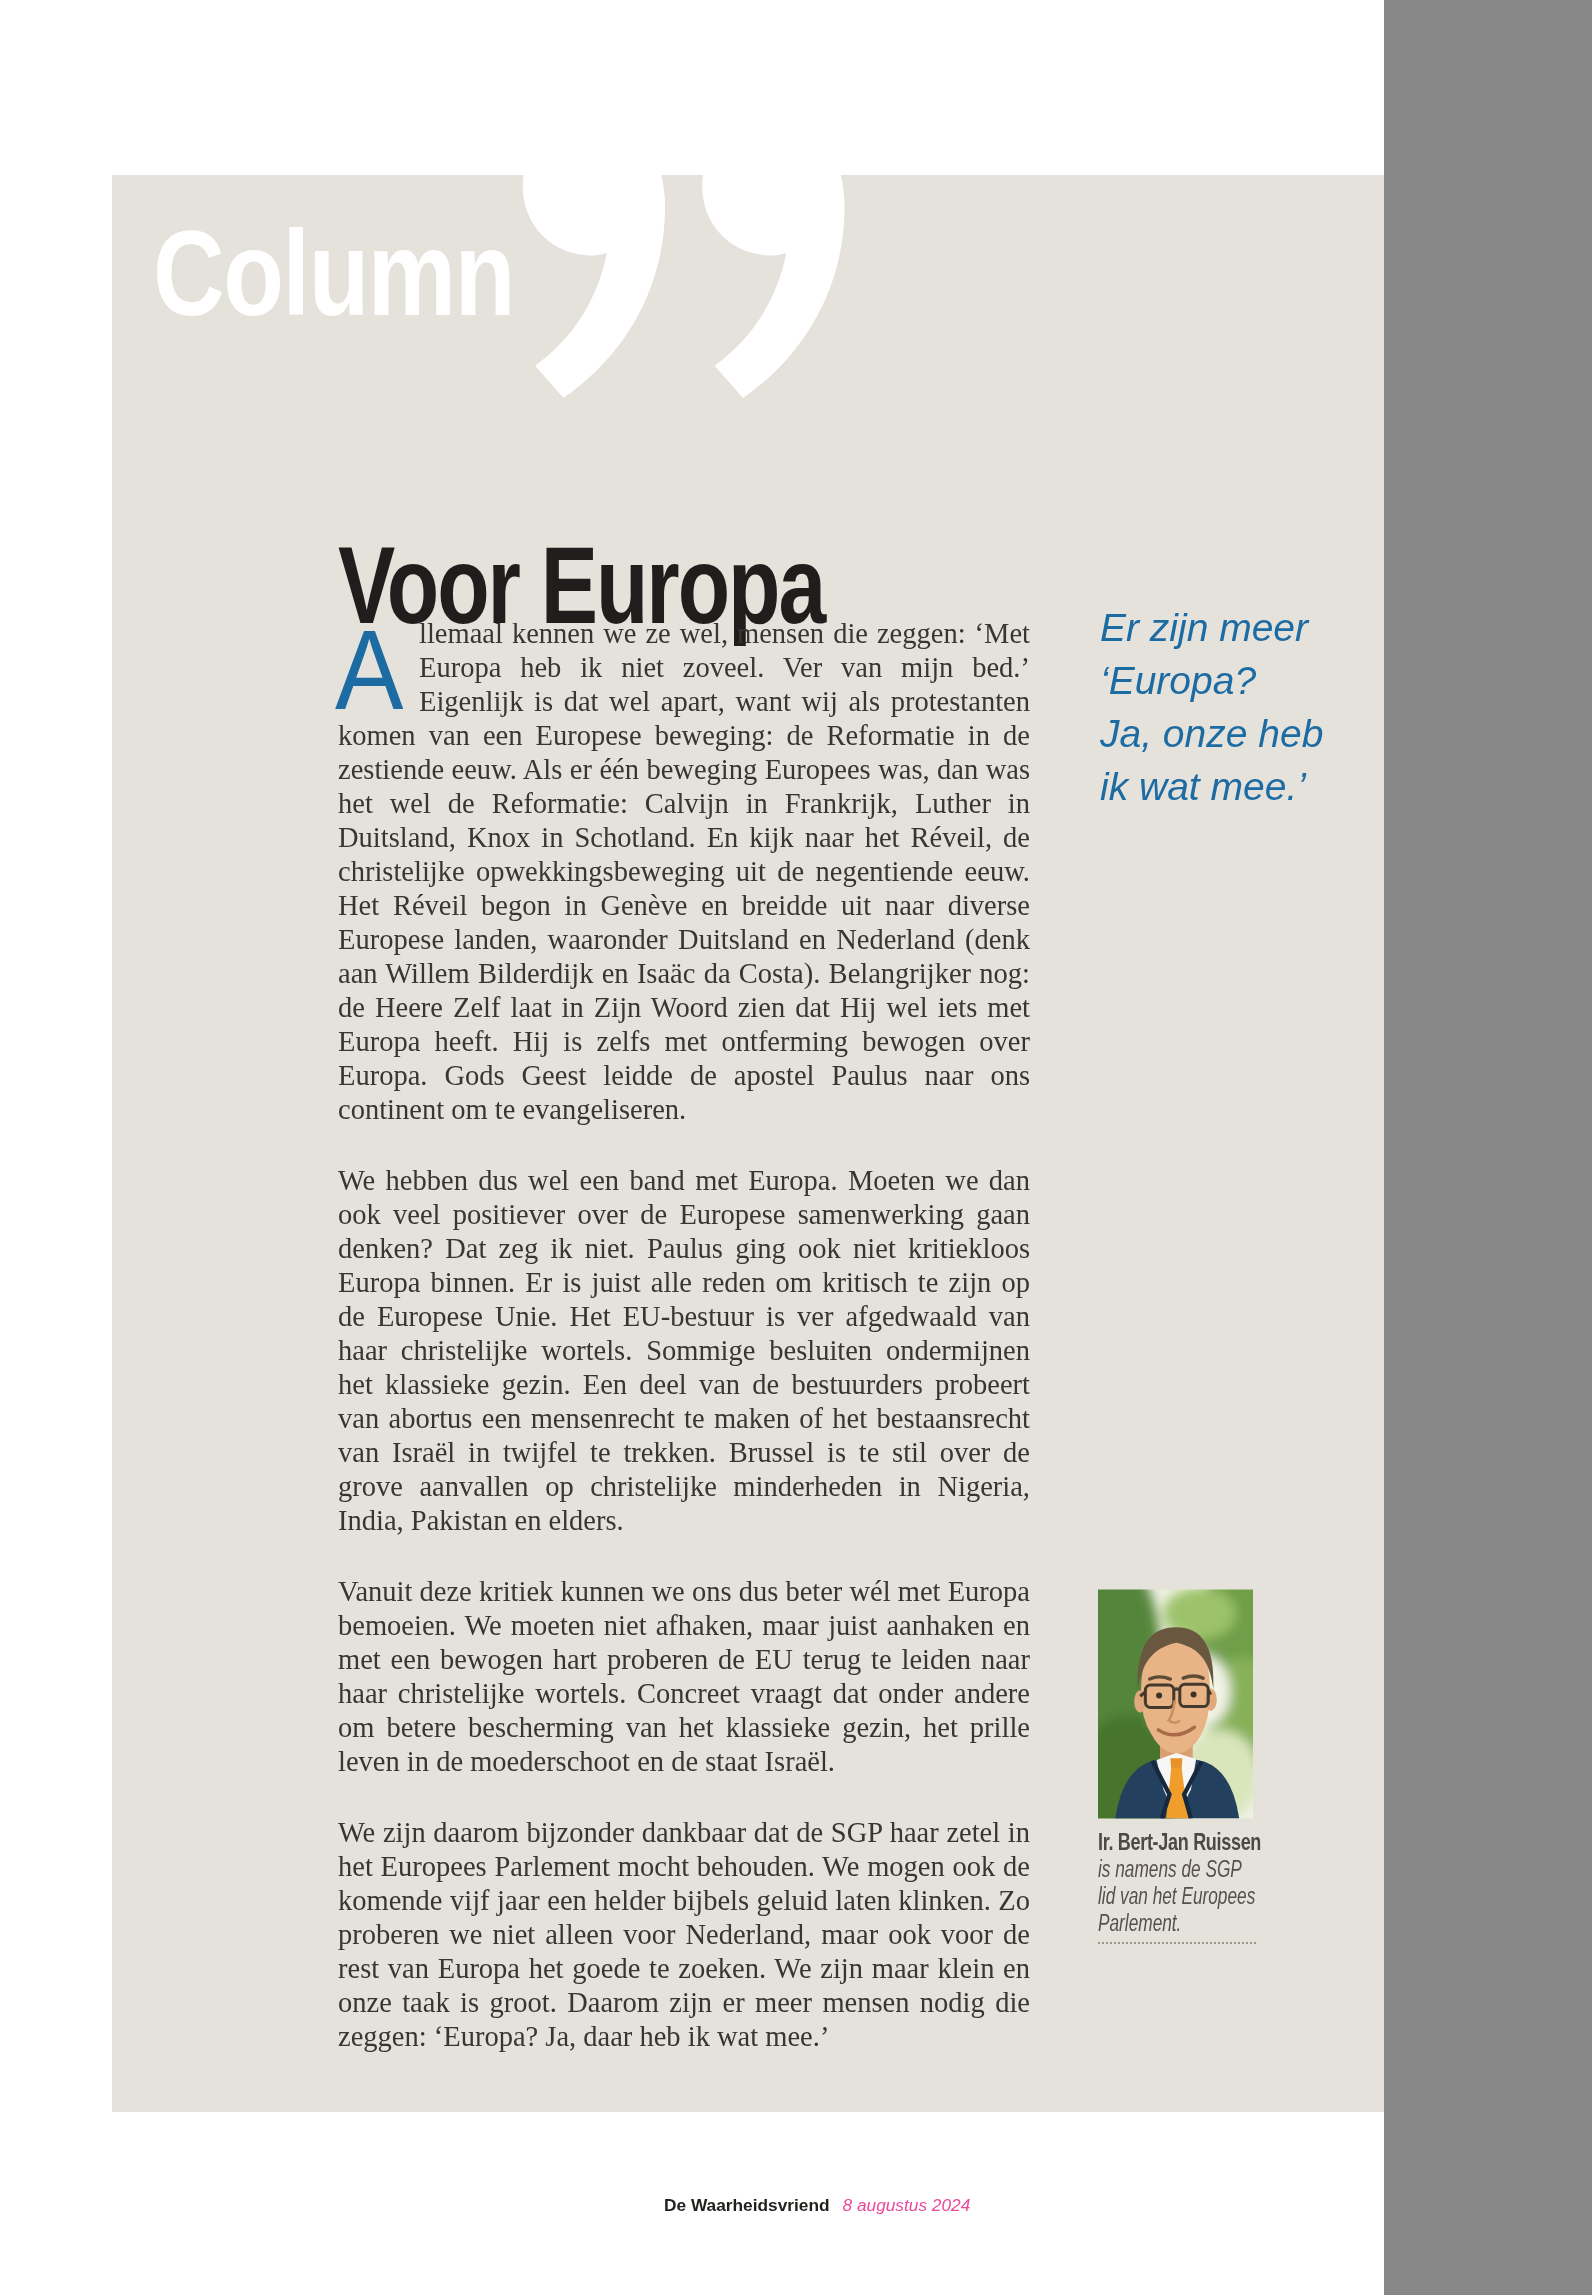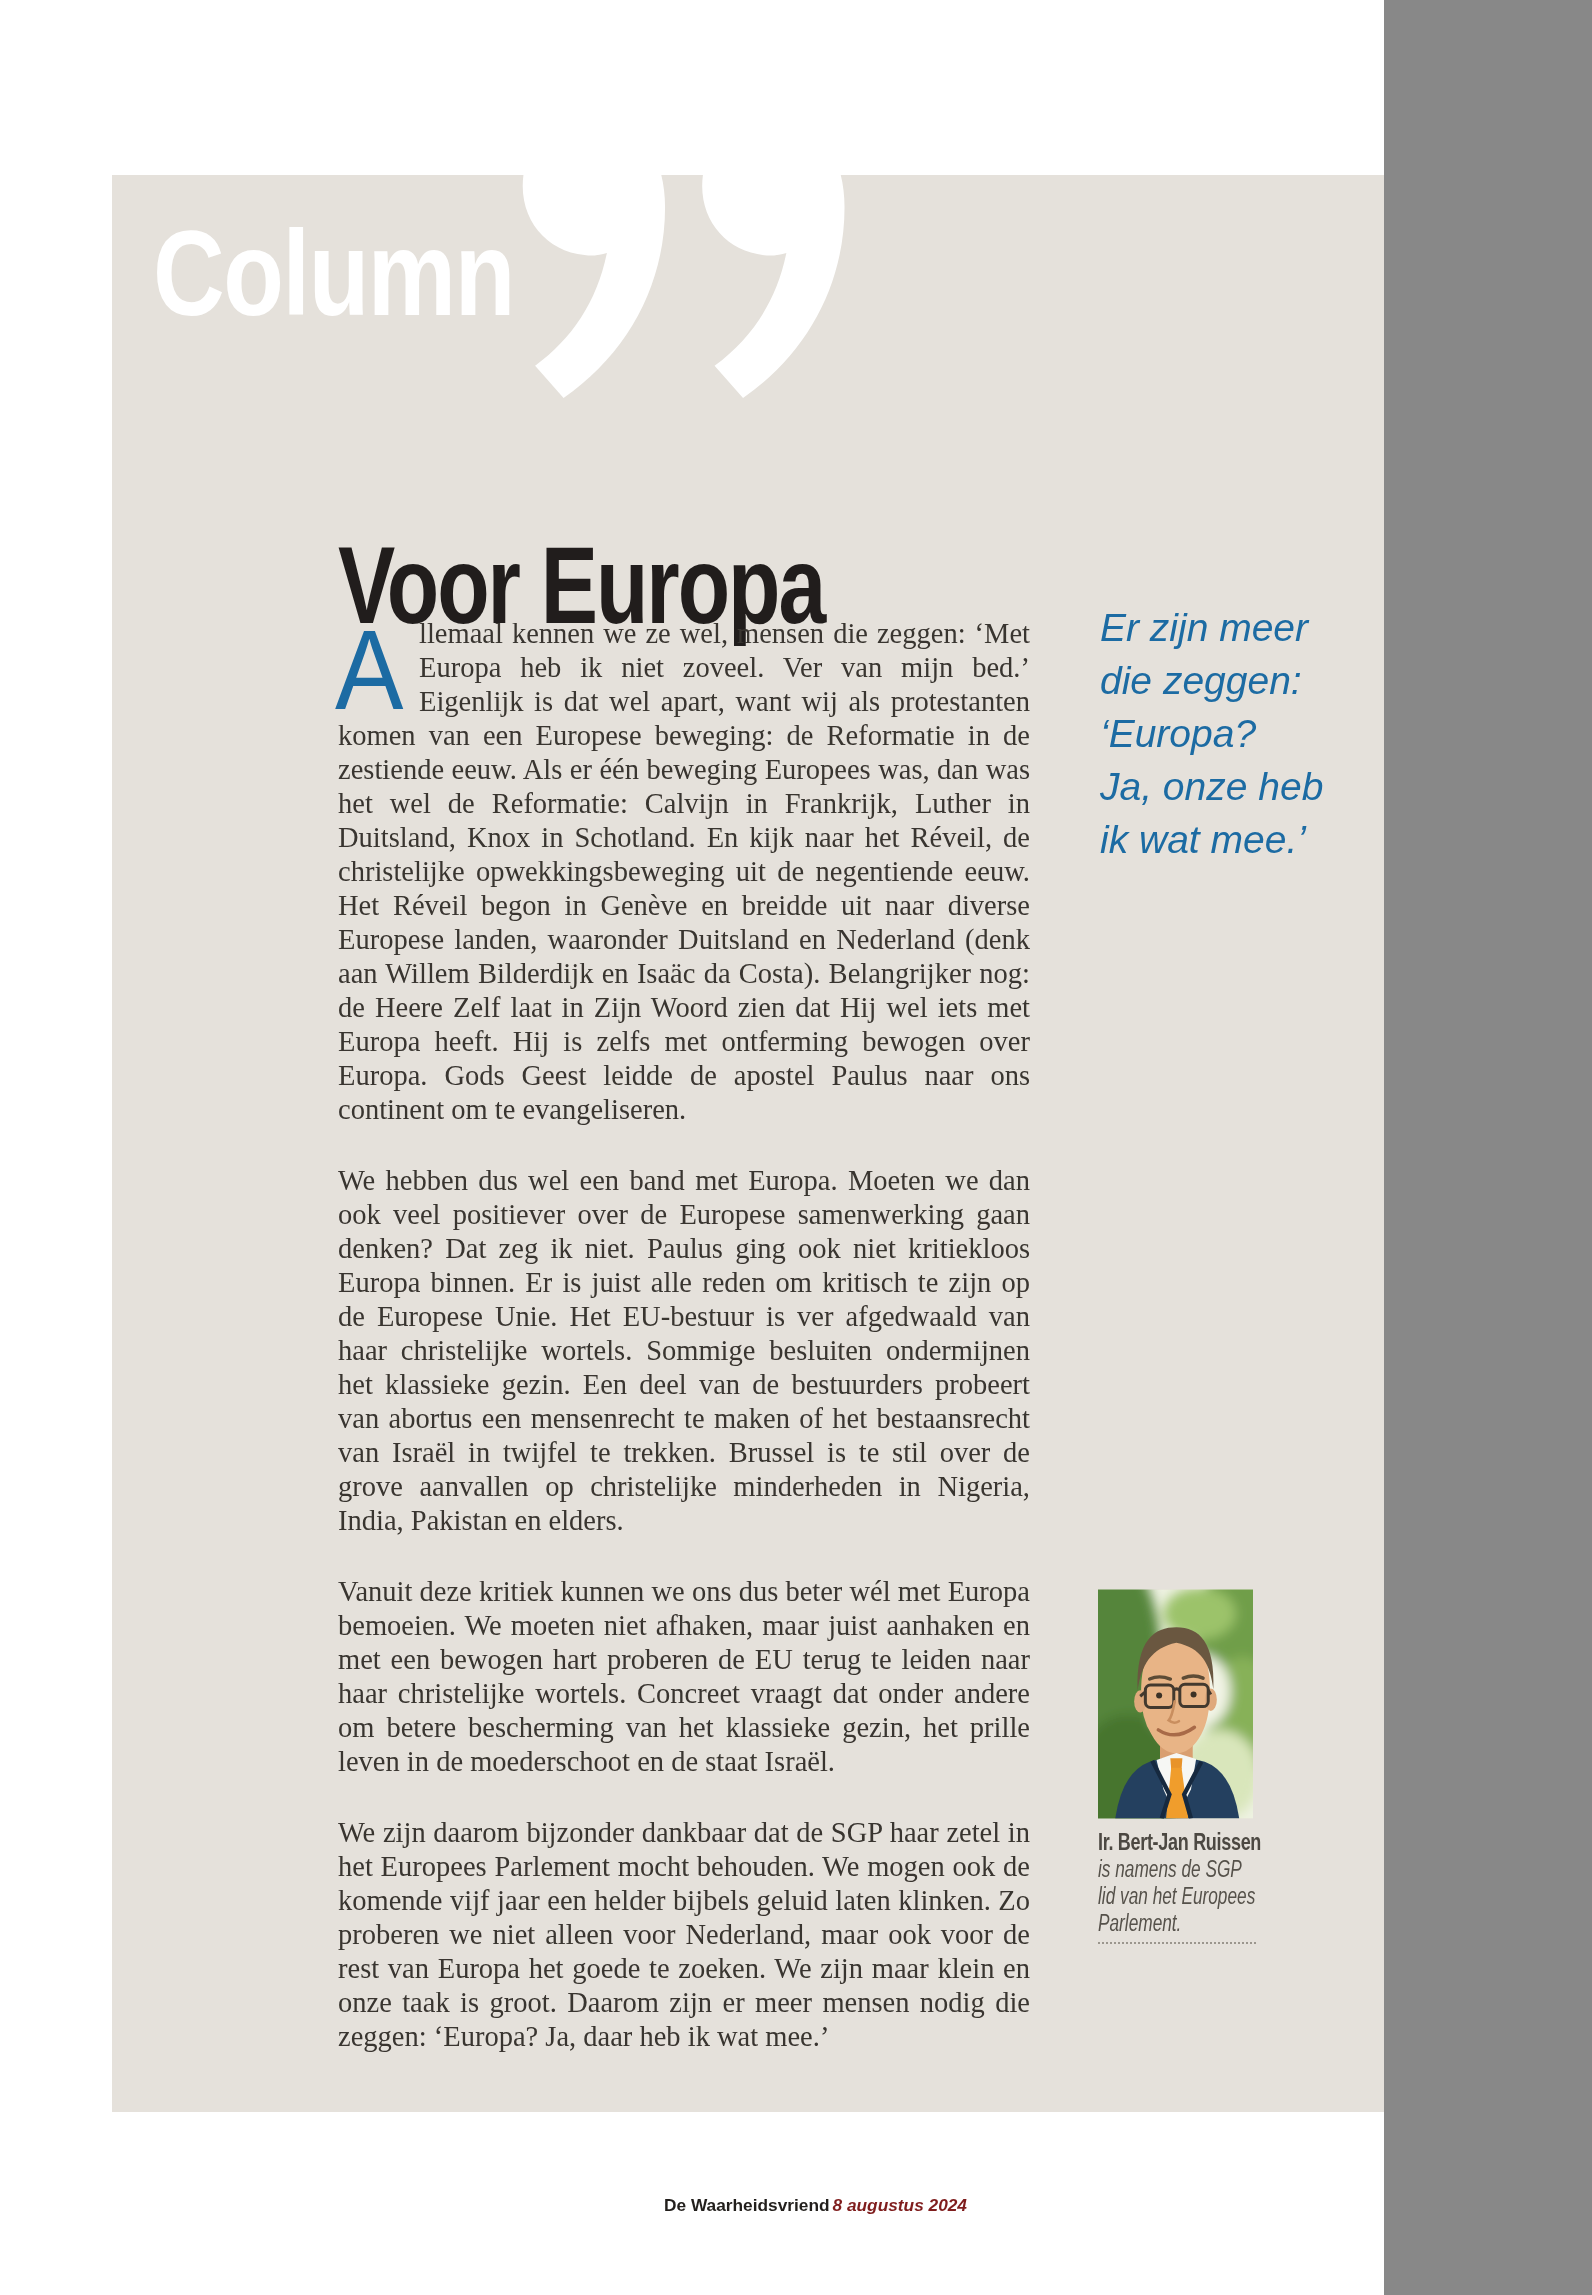--- a/index.html
+++ b/index.html
@@ -82,21 +82,21 @@
   }
   
   .vrule{position:absolute;left:1476px;top:21.6px;width:2.6px;height:110px;background:var(--accent);}
   .small-quote{position:absolute;left:1515px;top:52px;width:38px;height:33px;}
   .small-quote svg{display:block;width:100%;height:100%;fill:var(--accent);}
   .footer{
     position:absolute;left:664px;top:2195px;
     font-size:17.3px;line-height:1.2;color:#221f1c;white-space:nowrap;
   }
   .footer .mag{font-weight:700;}
-  .footer .date{font-style:italic;font-weight:700;margin-left:3px;color:#7f1d1d;}
+  .footer .date{font-style:italic;font-weight:400;margin-left:13px;color:#ec4899;}
   .pagenum{
     position:absolute;left:1507px;top:2192px;
     font-size:21px;line-height:1.2;color:#2b2926;
   }
 </style>
 </head>
 <body>
 
 <div class="page">
 
@@ -127,21 +127,20 @@
             <span class="dropcap">A</span>
           </span><span>llemaal kennen we ze wel, mensen die zeggen: ‘Met Europa heb ik niet zoveel. Ver van mijn bed.’ Eigenlijk is dat wel apart, want wij als protestanten komen van een Europese beweging: de Reformatie in de zestiende eeuw. Als er één beweging Europees was, dan was het wel de Reformatie: Calvijn in Frankrijk, Luther in Duitsland, Knox in Schotland. En kijk naar het Réveil, de christelijke opwekkingsbeweging uit de negentiende eeuw. Het Réveil begon in Genève en breidde uit naar diverse Europese landen, waaronder Duitsland en Nederland (denk aan Willem Bilderdijk en Isaäc da Costa). Belangrijker nog: de Heere Zelf laat in Zijn Woord zien dat Hij wel iets met Europa heeft. Hij is zelfs met ontferming bewogen over Europa. Gods Geest leidde de apostel Paulus naar ons continent om te evangeliseren.</span>
       </p>
       <p><span>We hebben dus wel een band met Europa. Moeten we dan ook veel positiever over de Europese samenwerking gaan denken? Dat zeg ik niet. Paulus ging ook niet kritiekloos Europa binnen. Er is juist alle reden om kritisch te zijn op de Europese Unie. Het EU-bestuur is ver afgedwaald van haar christelijke wortels. Sommige besluiten ondermijnen het klassieke gezin. Een deel van de bestuurders probeert van abortus een mensenrecht te maken of het bestaansrecht van Israël in twijfel te trekken. Brussel is te stil over de grove aanvallen op christelijke minderheden in Nigeria, India, Pakistan en elders.</span></p>
       <p><span>Vanuit deze kritiek kunnen we ons dus beter wél met Europa bemoeien. We moeten niet afhaken, maar juist aanhaken en met een bewogen hart proberen de EU terug te leiden naar haar christelijke wortels. Concreet vraagt dat onder andere om betere bescherming van het klassieke gezin, het prille leven in de moederschoot en de staat Israël.</span></p>
       <p><span>We zijn daarom bijzonder dankbaar dat de SGP haar zetel in het Europees Parlement mocht behouden. We mogen ook de komende vijf jaar een helder bijbels geluid laten klinken. Zo proberen we niet alleen voor Nederland, maar ook voor de rest van Europa het goede te zoeken. We zijn maar klein en onze taak is groot. Daarom zijn er meer mensen nodig die zeggen: ‘Europa? Ja, daar heb ik wat mee.’</span></p>
     </div>
 
     <div class="pullquote">
       <span>Er zijn meer</span>
-      <span>die zeggen:</span>
       <span>‘Europa?</span>
       <span>Ja, onze heb</span>
       <span>ik wat mee.’</span>
     </div>
 
     <div class="photo">
       <svg viewBox="0 0 180 266" aria-hidden="true">
         <defs>
           <filter id="blur" x="-30%" y="-30%" width="160%" height="160%">
               <feGaussianBlur stdDeviation="7"></feGaussianBlur>

